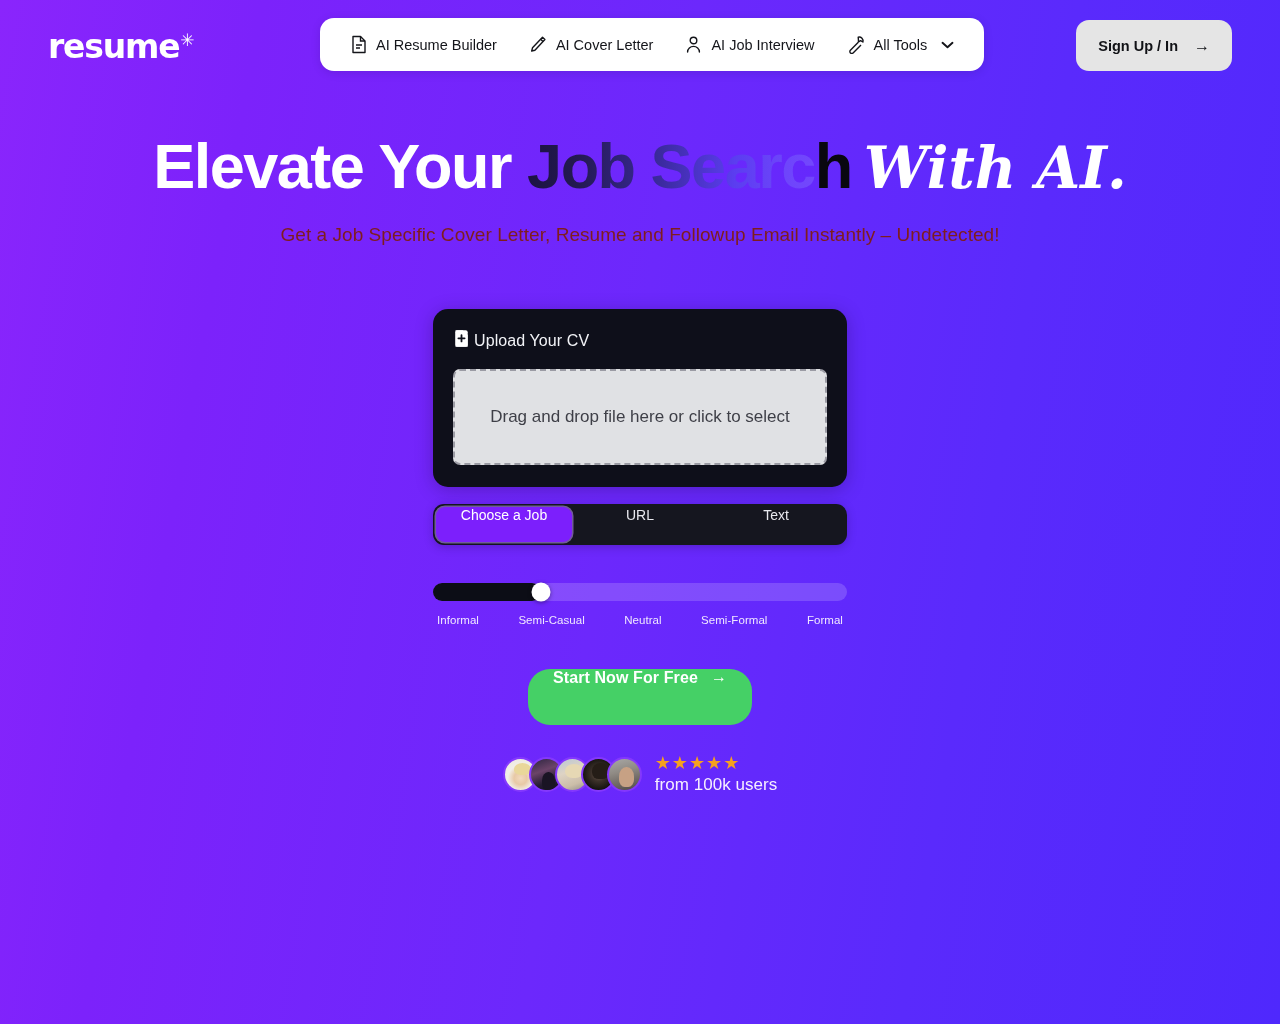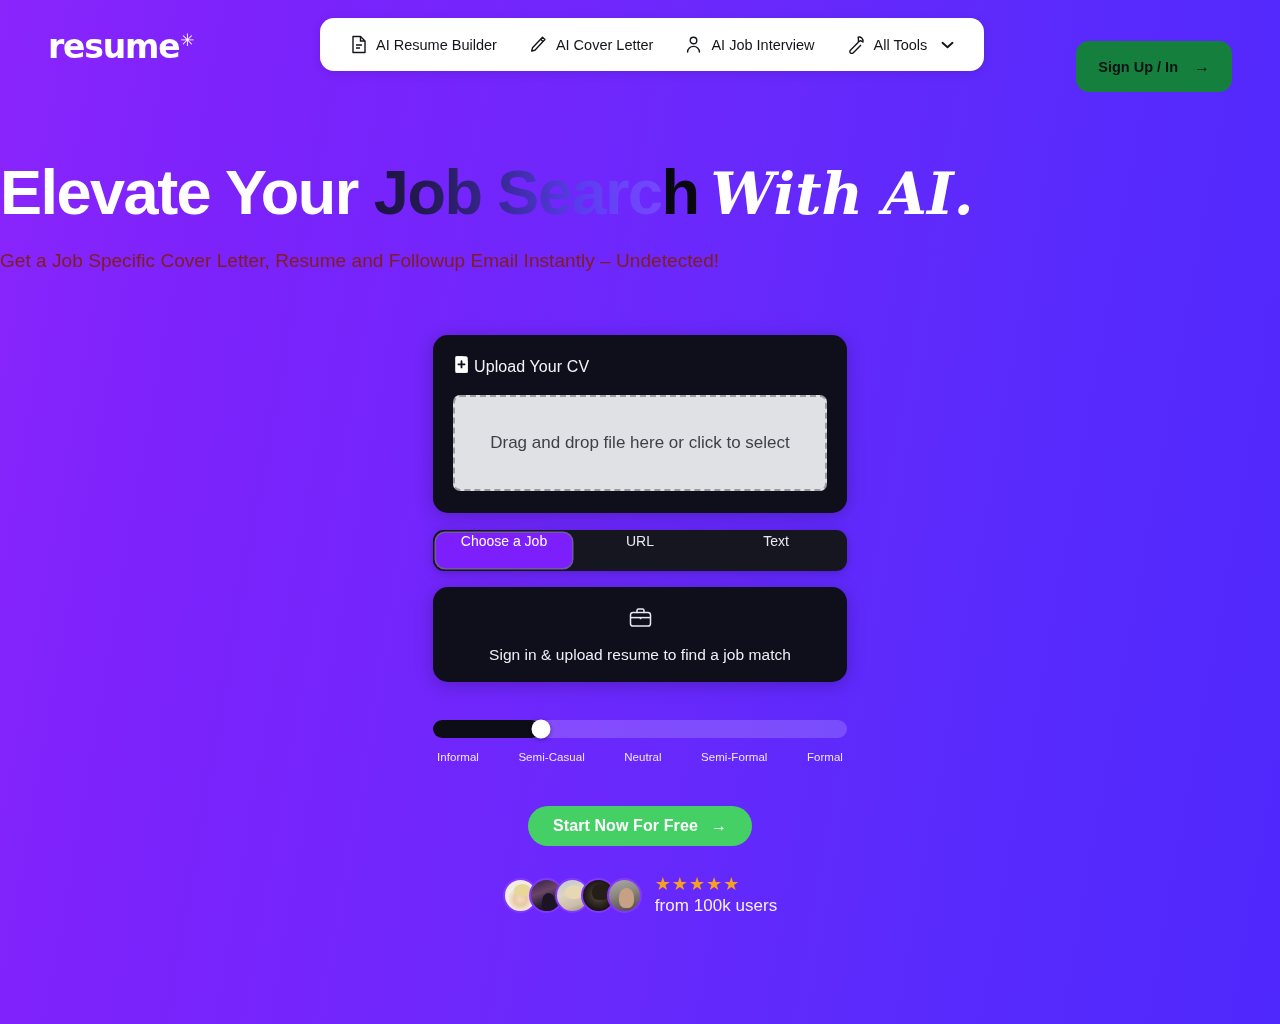--- a/index.html
+++ b/index.html
@@ -72,40 +72,39 @@
     white-space: nowrap;
   }
   .nav-item svg { display: block; flex: 0 0 auto; }
   .nav-chevron { margin-left: 5px; }
 
   .signup-btn {
     position: absolute;
     right: 48px;
     top: 20px;
     height: 51px;
-    background: #15803d;
+    background: #e5e5e5;
     border: none;
     border-radius: 13px;
     padding: 0 22px;
     display: flex;
     align-items: center;
     gap: 16px;
     color: #111216;
     font-family: "Liberation Sans", sans-serif;
     font-size: 14.5px;
     font-weight: 700;
     cursor: pointer;
-    margin-top: 21px;
   }
   .signup-btn .arrow { font-size: 16px; line-height: 1; }
 
   
   .hero {
-    text-align: left;
-    margin-top: 66px;
+    text-align: center;
+    margin-top: 40px;
   }
 
   .headline {
     font-family: "Liberation Sans", sans-serif;
     font-size: 63px;
     font-weight: 700;
     letter-spacing: -1.5px;
     line-height: 1.08;
     white-space: nowrap;
   }
@@ -255,26 +254,26 @@
   .slider-labels span {
     font-size: 11.5px;
     color: #f0e7ff;
     letter-spacing: 0.05px;
   }
 
   
   .cta-wrap { text-align: center; margin-top: 43px; }
   .cta-btn {
     display: inline-flex;
-    align-items: center;
+    align-items: flex-start;
     gap: 13px;
     background: #45d066;
     border: none;
     border-radius: 22px;
-    height: 40px;
+    height: 56px;
     padding: 0 25px;
     color: #ffffff;
     font-family: "Liberation Sans", sans-serif;
     font-size: 16px;
     font-weight: 700;
     letter-spacing: 0.1px;
     cursor: pointer;
   }
   .cta-btn .arrow { font-size: 16px; line-height: 1; }
 
@@ -412,31 +411,20 @@
       <span>Choose a Job</span>
     </div>
     <div class="tab">
       <span>URL</span>
     </div>
     <div class="tab">
       <span>Text</span>
     </div>
   </div>
 
-  <div class="card match-card">
-    <span>
-      <svg width="25" height="23" viewBox="0 0 25 23" fill="none" stroke="#e8eaf0" stroke-width="1.5">
-        <rect x="2.5" y="6.5" width="20" height="13.5" rx="2.6"></rect>
-        <path d="M9 6.5V4.6c0-.9.7-1.6 1.6-1.6h3.8c.9 0 1.6.7 1.6 1.6v1.9" stroke-linecap="round"></path>
-        <path d="M2.5 11.6h20"></path>
-        <circle cx="12.5" cy="12.4" r="0.85" fill="#e8eaf0" stroke="none"></circle>
-      </svg>
-    </span>
-    <span class="match-text">Sign in &amp; upload resume to find a job match</span>
-  </div>
 
   <div class="slider-wrap">
     <div class="slider-track">
       <div class="slider-fill" style="width: 26%;"></div>
       <div class="slider-thumb" style="left: 26%;"></div>
     </div>
     <div class="slider-labels">
       <span>Informal</span>
       <span>Semi-Casual</span>
       <span>Neutral</span>

